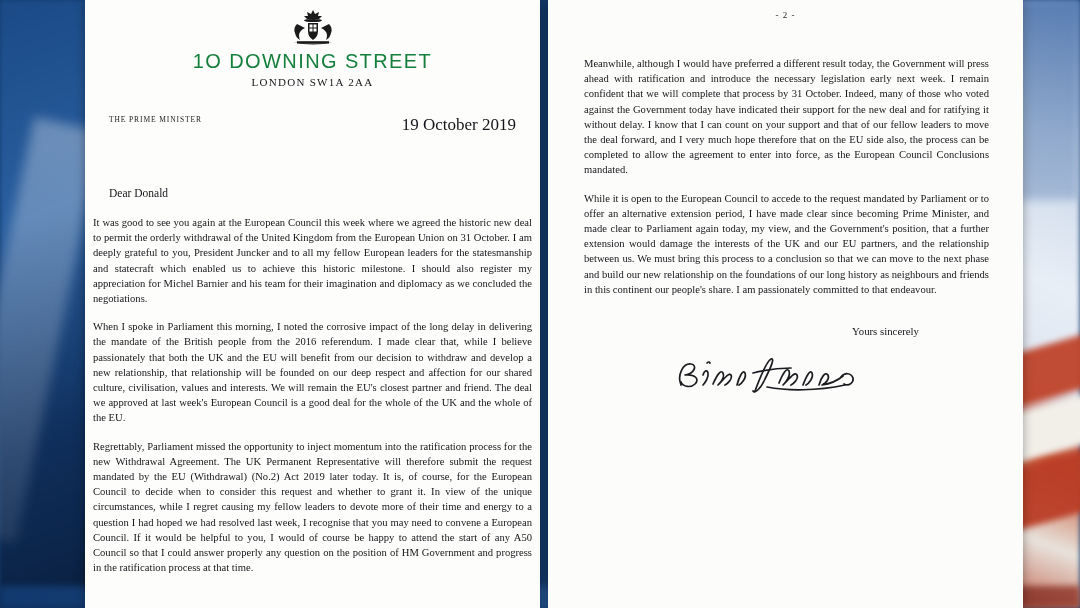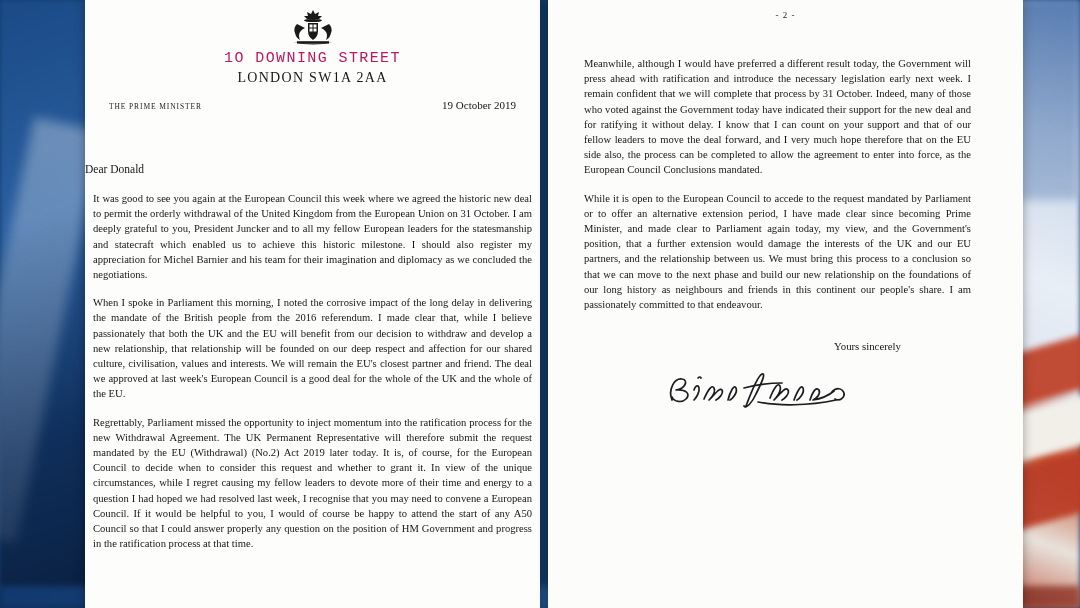--- a/index.html
+++ b/index.html
@@ -107,55 +107,56 @@
     text-align: center;
     padding-top: 8px;
   }
   .crest svg { display: block; margin: 0 auto; }
 
   .letterhead {
     text-align: center;
     margin-top: 2px;
   }
   .letterhead .addr1 {
-    font-family: Liberation Mono, monospace;
-    font-size: 15px;
+    font-family: Liberation Sans, sans-serif;
+    font-size: 20px;
     letter-spacing: 1.4px;
-    color: #be185d;
+    color: #15803d;
     font-weight: 400;
   }
   .letterhead .addr2 {
     font-family: "Liberation Serif", serif;
-    font-size: 14px;
+    font-size: 11px;
     letter-spacing: 1.3px;
     color: #15161a;
     margin-top: 3px;
   }
 
   .meta-row {
-    margin-top: 13px;
+    margin-top: 27px;
     padding: 0 24px 0 24px;
     display: flex;
     justify-content: space-between;
-    align-items: flex-end;
+    align-items: flex-start;
     font-family: Liberation Serif, serif;
   }
   .meta-row .role {
     font-size: 7.5px;
     letter-spacing: 0.9px;
     color: #1a1b1f;
     text-transform: uppercase;
   }
   .meta-row .date {
-    font-size: 11px;
+    font-size: 17px;
     color: #14151a;
   }
 
   .salutation {
     margin-top: 52px;
+    padding-left: 24px;
     font-size: 11.5px;
     color: #14151a;
   }
 
   .body-col {
     padding: 0 8px;
     margin-top: 16px;
   }
   .para {
     font-size: 10.6px;
@@ -169,21 +170,21 @@
 
   
   .page-no {
     text-align: center;
     font-size: 9px;
     color: #1a1b1f;
     padding-top: 10px;
     letter-spacing: 1px;
   }
   .right-body {
-    padding: 0 52px 0 36px;
+    padding: 0 34px 0 36px;
     margin-top: 36px;
   }
   .closing {
     text-align: right;
     font-size: 10.8px;
     color: #15161a;
     margin-top: 28px;
     padding-right: 70px;
   }
   .signature {

